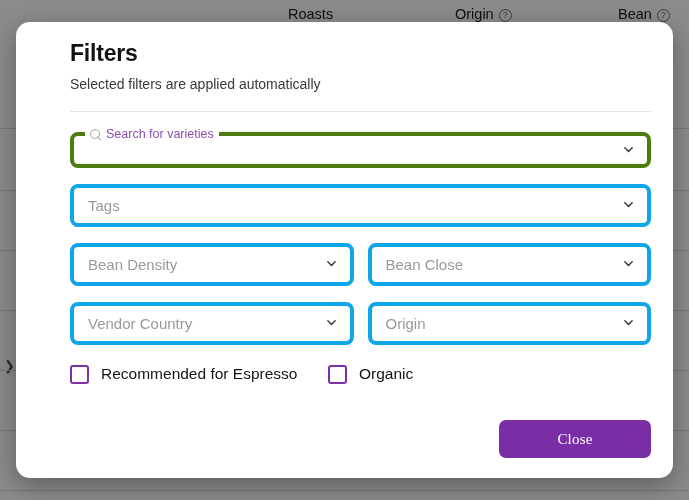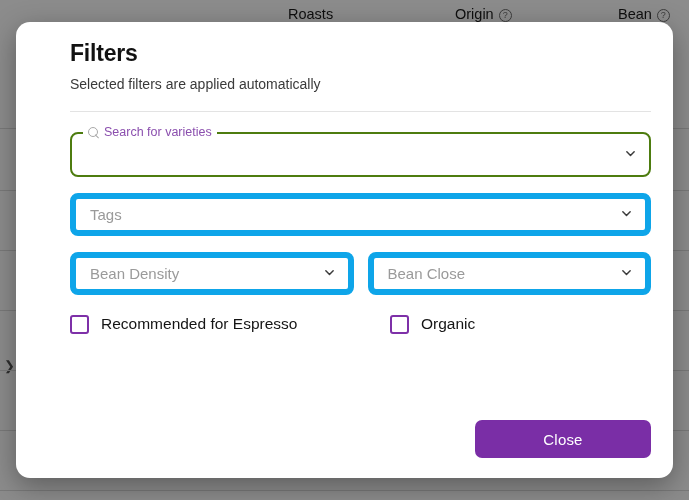--- a/index.html
+++ b/index.html
@@ -128,30 +128,30 @@
   
   .field-row {
     display: flex;
     gap: 14px;
     margin-bottom: 16px;
   }
   .field {
     position: relative;
     flex: 1 1 0;
     height: 43px;
-    border: 6px solid #0ea5e9;
+    border: 4px solid #0ea5e9;
     border-radius: 8px;
     background: #ffffff;
     display: flex;
     align-items: center;
     padding: 0 14px;
   }
   .field.focused {
-    border: 2px solid #4d7c0f;
-    height: 45px;
+    border: 4px solid #4d7c0f;
+    height: 36px;
   }
   .field .placeholder {
     font-size: 15px;
     color: #9a9a9a;
     white-space: nowrap;
   }
   .float-label {
     position: absolute;
     top: -8px;
     left: 11px;
@@ -202,21 +202,21 @@
     display: flex;
     align-items: center;
     margin-top: 20px;
   }
   .check-item {
     display: flex;
     align-items: center;
     gap: 12px;
     cursor: default;
   }
-  .check-item.espresso { width: 320px; align-items: center; }
+  .check-item.espresso { width: 258px; align-items: center; }
   .cbox {
     width: 19px; height: 19px;
     border: 2px solid #7e30a8;
     border-radius: 3px;
     background: #fff;
     flex: none;
   }
   .check-label {
     font-size: 15.5px;
     color: #151515;
@@ -227,28 +227,28 @@
   .dlg-foot {
     position: absolute;
     left: 0; right: 0; bottom: 0;
     height: 78px;
     display: flex;
     align-items: center;
     justify-content: flex-end;
     padding: 0 22px;
   }
   .close-btn {
-    width: 176px;
+    width: 152px;
     height: 38px;
     background: #7a2ea6;
     color: #ffffff;
     border: none;
     border-radius: 7px;
     font-size: 15px;
-    font-family: Liberation Sans, sans-serif;
+    font-family: Liberation Serif, serif;
     letter-spacing: 0.2px;
     cursor: pointer;
   }
 </style>
 </head>
 <body>
 
 <div class="page">
 
   <div class="bg-table">
@@ -328,20 +328,38 @@
         <div class="field">
           <span class="placeholder">Bean Close</span>
           <span class="chev">
             <svg width="11" height="11" viewBox="0 0 12 12">
                 <path d="M2 4.2 L6 8.2 L10 4.2" fill="none" stroke="#3b3b3b" stroke-width="1.6" stroke-linecap="round" stroke-linejoin="round"></path>
               </svg>
           </span>
         </div>
       </div>
 
+      <div class="field-row">
+        <div class="field">
+          <span class="placeholder">Vendor Country</span>
+          <span class="chev">
+            <svg width="11" height="11" viewBox="0 0 12 12">
+                <path d="M2 4.2 L6 8.2 L10 4.2" fill="none" stroke="#3b3b3b" stroke-width="1.6" stroke-linecap="round" stroke-linejoin="round"></path>
+              </svg>
+          </span>
+        </div>
+        <div class="field">
+          <span class="placeholder">Origin</span>
+          <span class="chev">
+            <svg width="11" height="11" viewBox="0 0 12 12">
+                <path d="M2 4.2 L6 8.2 L10 4.2" fill="none" stroke="#3b3b3b" stroke-width="1.6" stroke-linecap="round" stroke-linejoin="round"></path>
+              </svg>
+          </span>
+        </div>
+      </div>
 
       <div class="check-row">
         <div class="check-item espresso">
           <span class="cbox"></span>
           <span class="check-label">Recommended for Espresso</span>
         </div>
         <div class="check-item">
           <span class="cbox"></span>
           <span class="check-label">Organic</span>
         </div>

